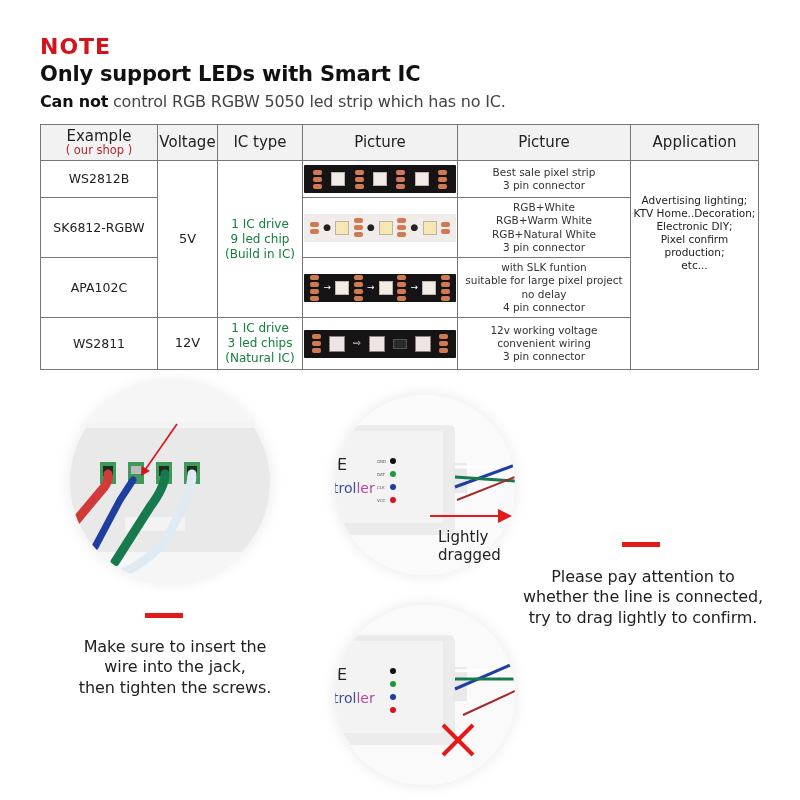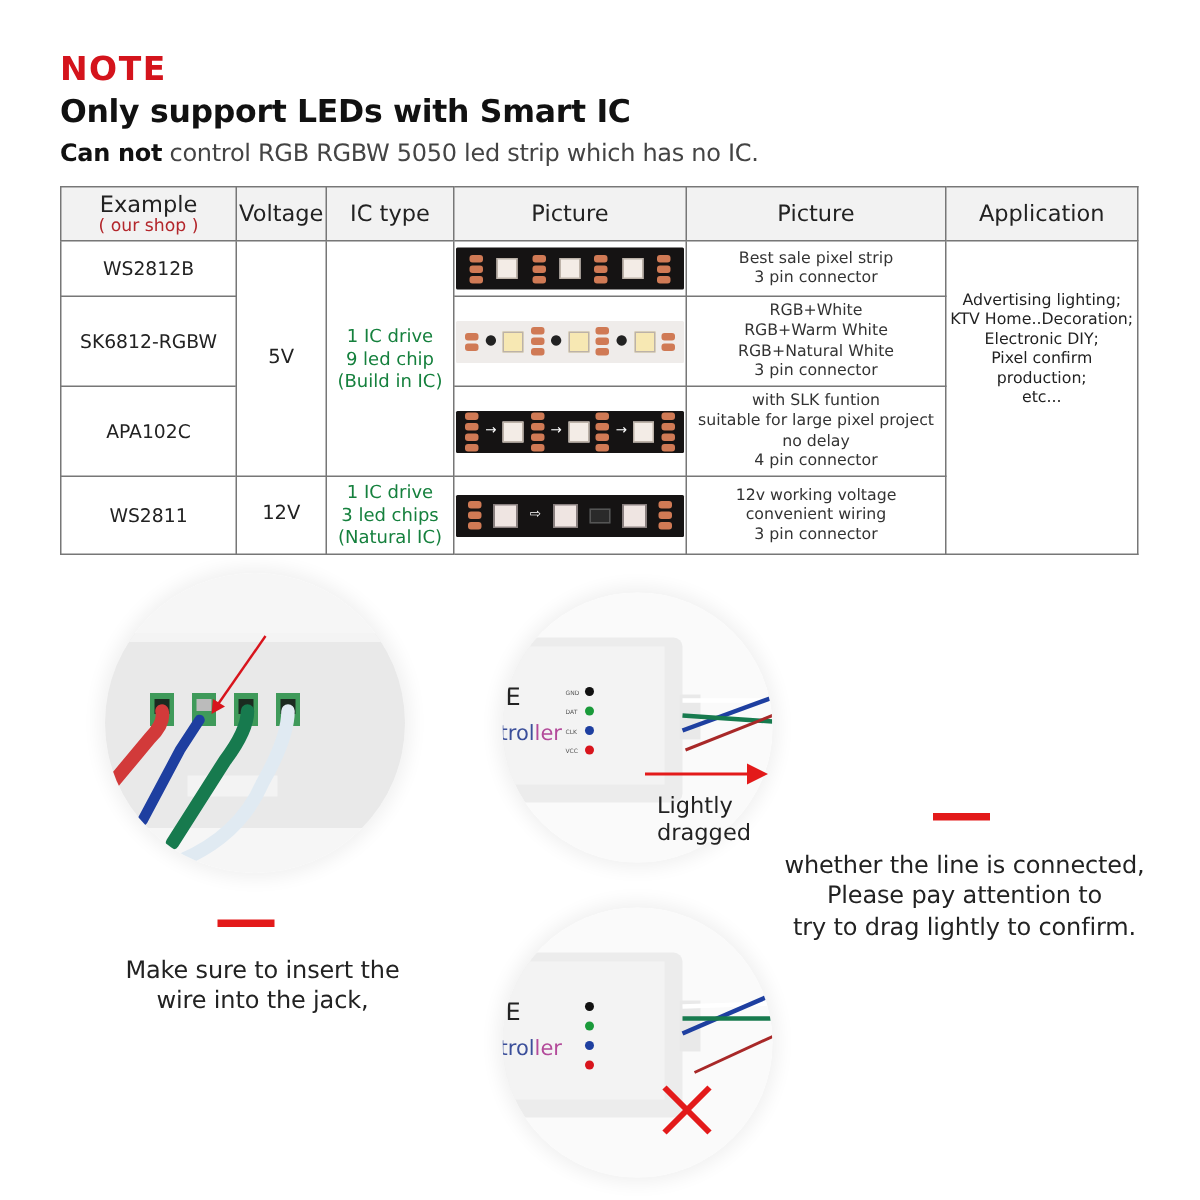--- a/index.html
+++ b/index.html
@@ -318,20 +318,21 @@
       <line x1="108" y1="120" x2="138" y2="150" stroke="#e31a1a" stroke-width="4"></line>
       <line x1="138" y1="120" x2="108" y2="150" stroke="#e31a1a" stroke-width="4"></line>
     </g>
   </svg>
 </div>
 
 <div class="red-dash" style="left:145px; top:613px;"></div>
 <div class="caption cap1">
   <div>Make sure to insert the</div>
   <div>wire into the jack,</div>
+  <div>then tighten the screws.</div>
 </div>
 
 <div class="red-dash" style="left:622px; top:542px;"></div>
 <div class="caption cap2">
+  <div>Please pay attention to</div>
   <div>whether the line is connected,</div>
-  <div>Please pay attention to</div>
   <div>try to drag lightly to confirm.</div>
 </div>
 
 </body></html>

